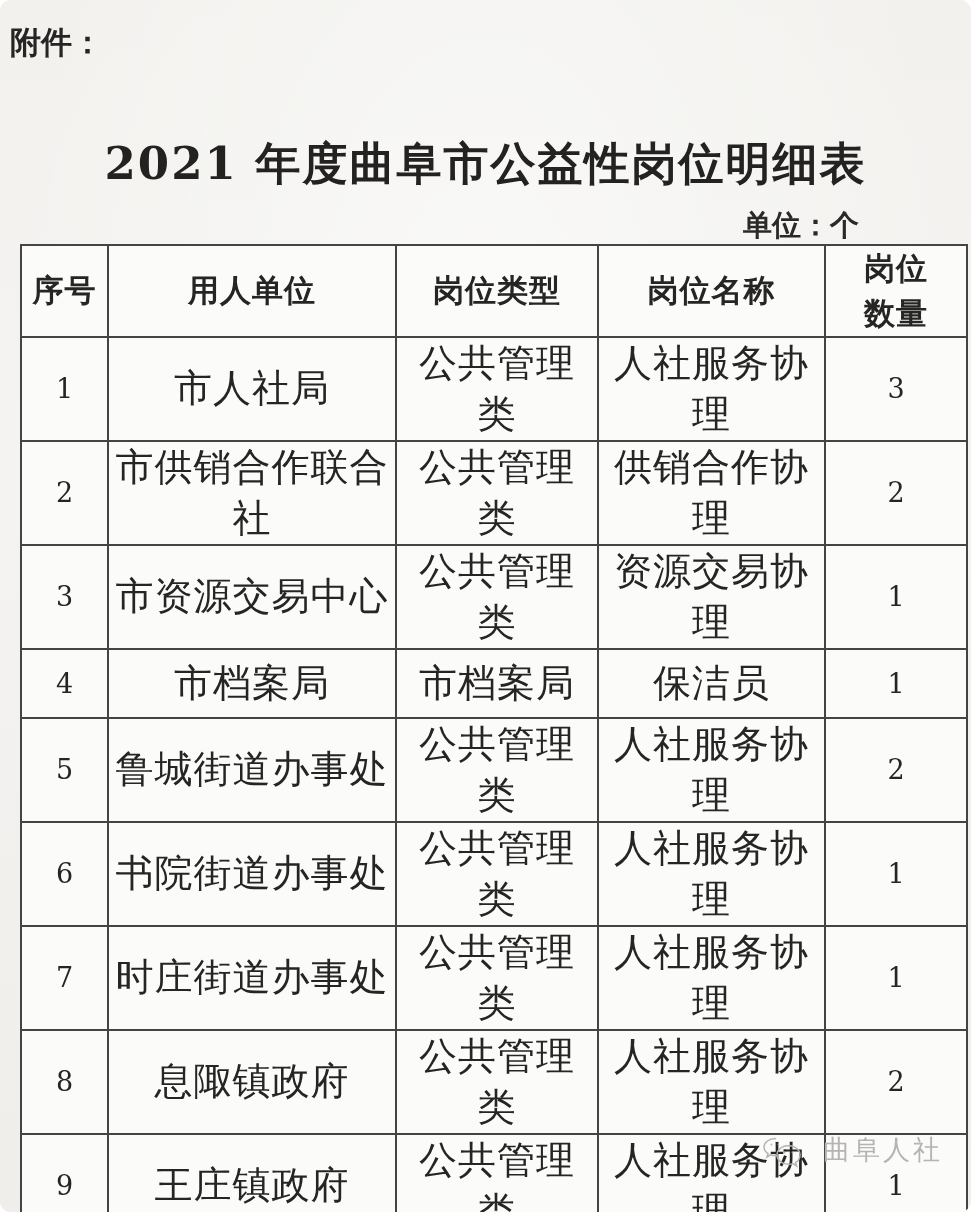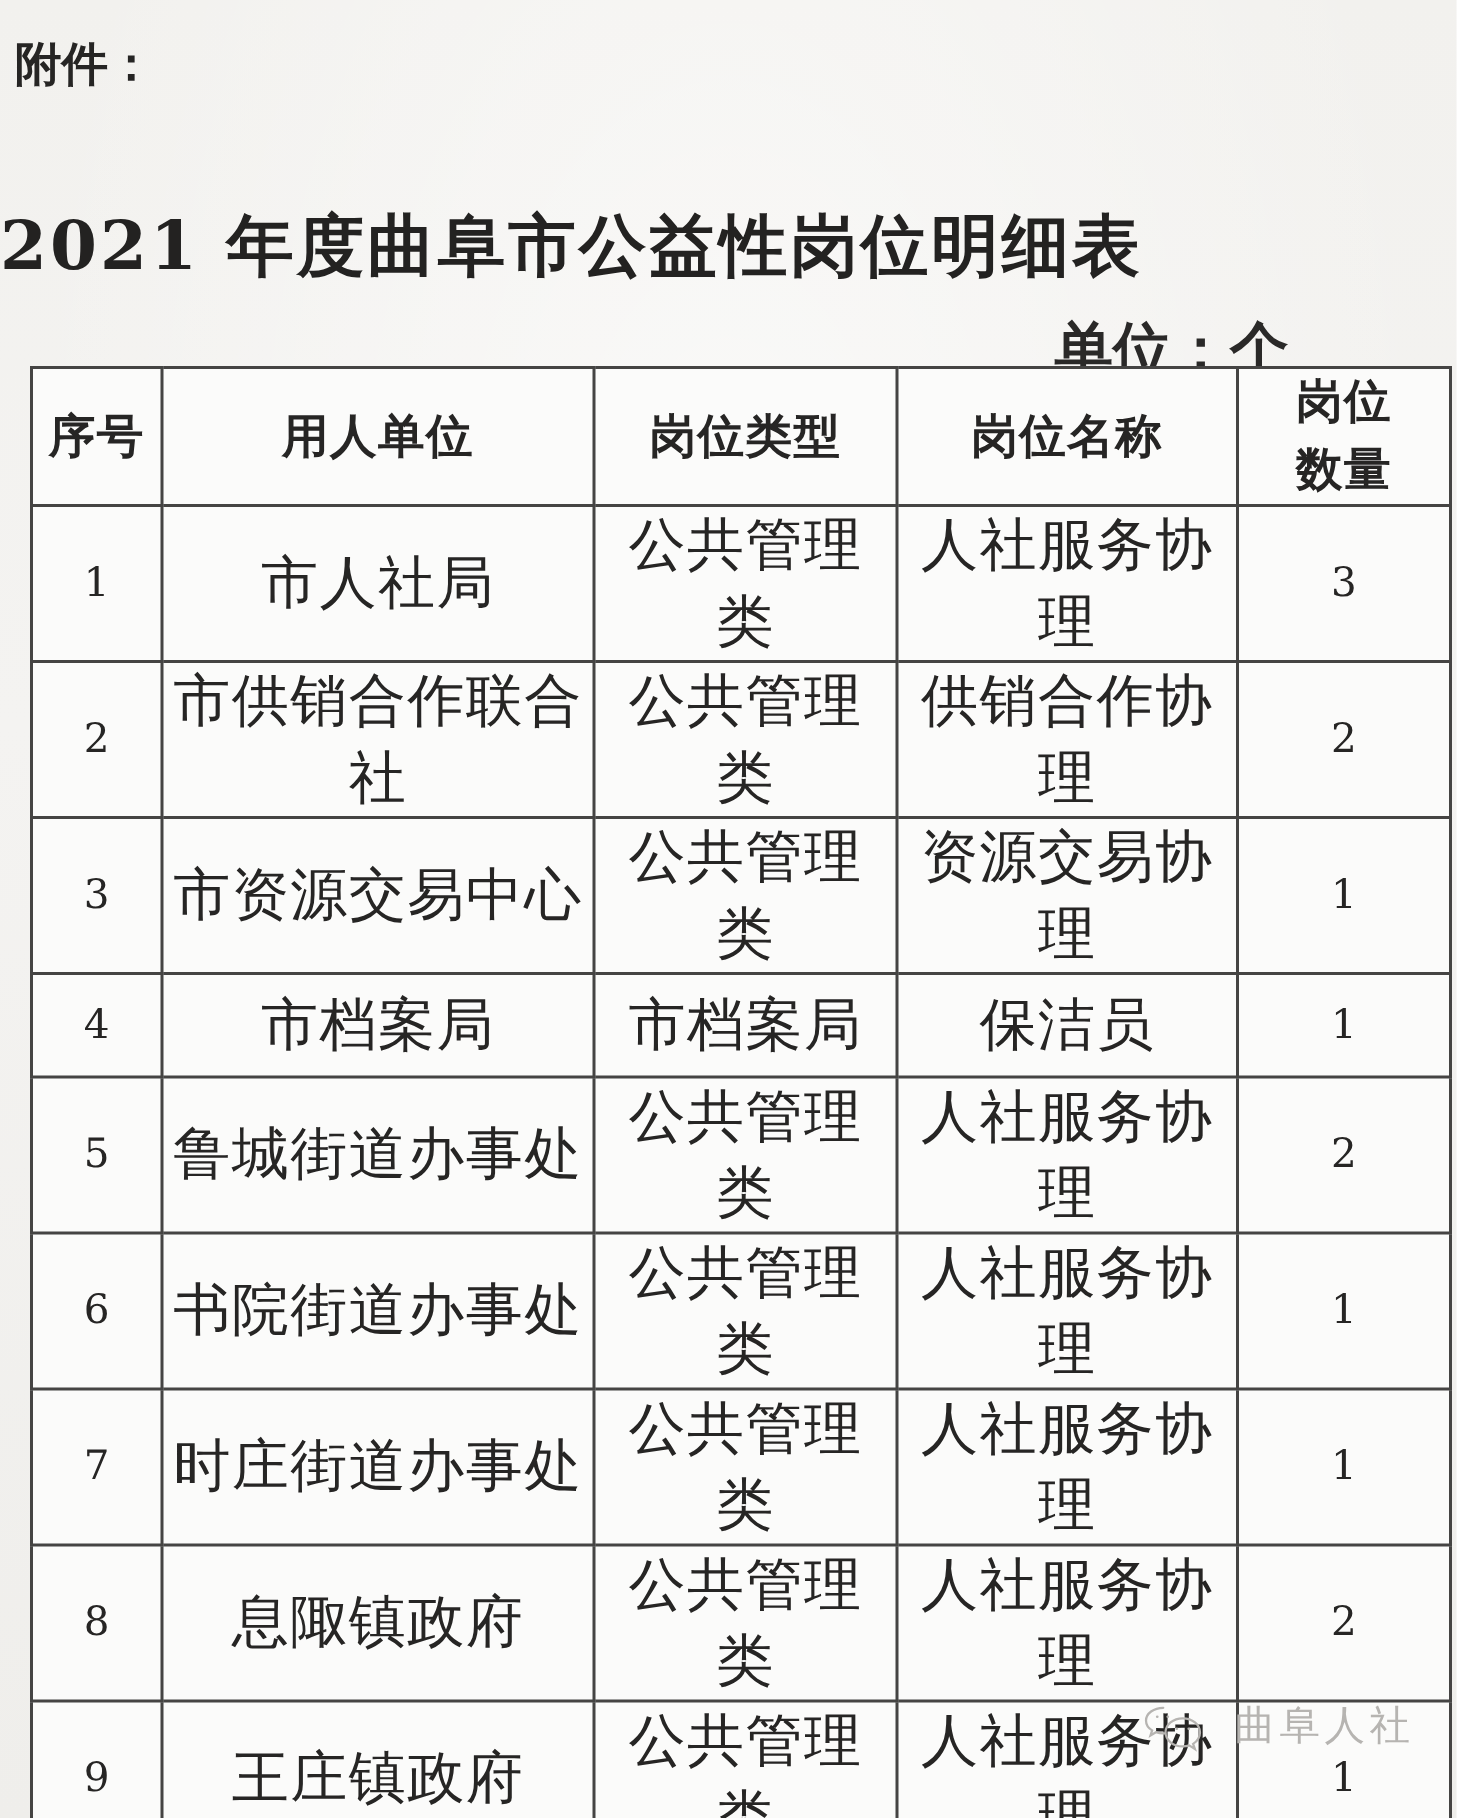--- a/index.html
+++ b/index.html
@@ -9,45 +9,47 @@
     color: #222120;
   }
   .page {
     position: relative;
     width: 971px;
     height: 1212px;
     background:
       radial-gradient(ellipse at 50% 30%, rgba(255,255,255,0.55), rgba(255,255,255,0) 70%),
       linear-gradient(180deg, #f2f1ee 0%, #f4f3f1 40%, #efeeeb 100%);
     overflow: hidden;
+    border-radius: 11px;
   }
   .attachment {
     position: absolute;
     left: 10px;
     top: 22px;
     font-size: 31px;
     font-weight: 700;
     color: #262524;
     font-family: "DejaVu Sans", "Liberation Sans", sans-serif;
   }
   .doc-title {
     position: absolute;
     left: 0;
     top: 134px;
     width: 971px;
+    text-align: center;
     font-size: 45px;
     font-weight: 700;
     letter-spacing: 2px;
     color: #232221;
   }
   .unit-label {
     position: absolute;
     top: 206px;
     right: 112px;
-    font-size: 39px;
+    font-size: 29px;
     font-weight: 700;
     color: #2a2928;
   }
   table.main {
     position: absolute;
     left: 20px;
     top: 244px;
     width: 946px;
     border-collapse: collapse;
     table-layout: fixed;

